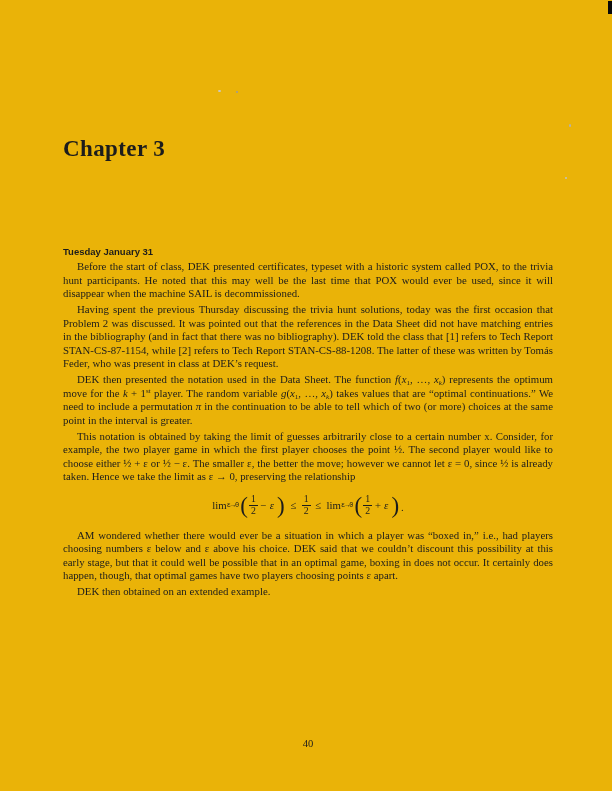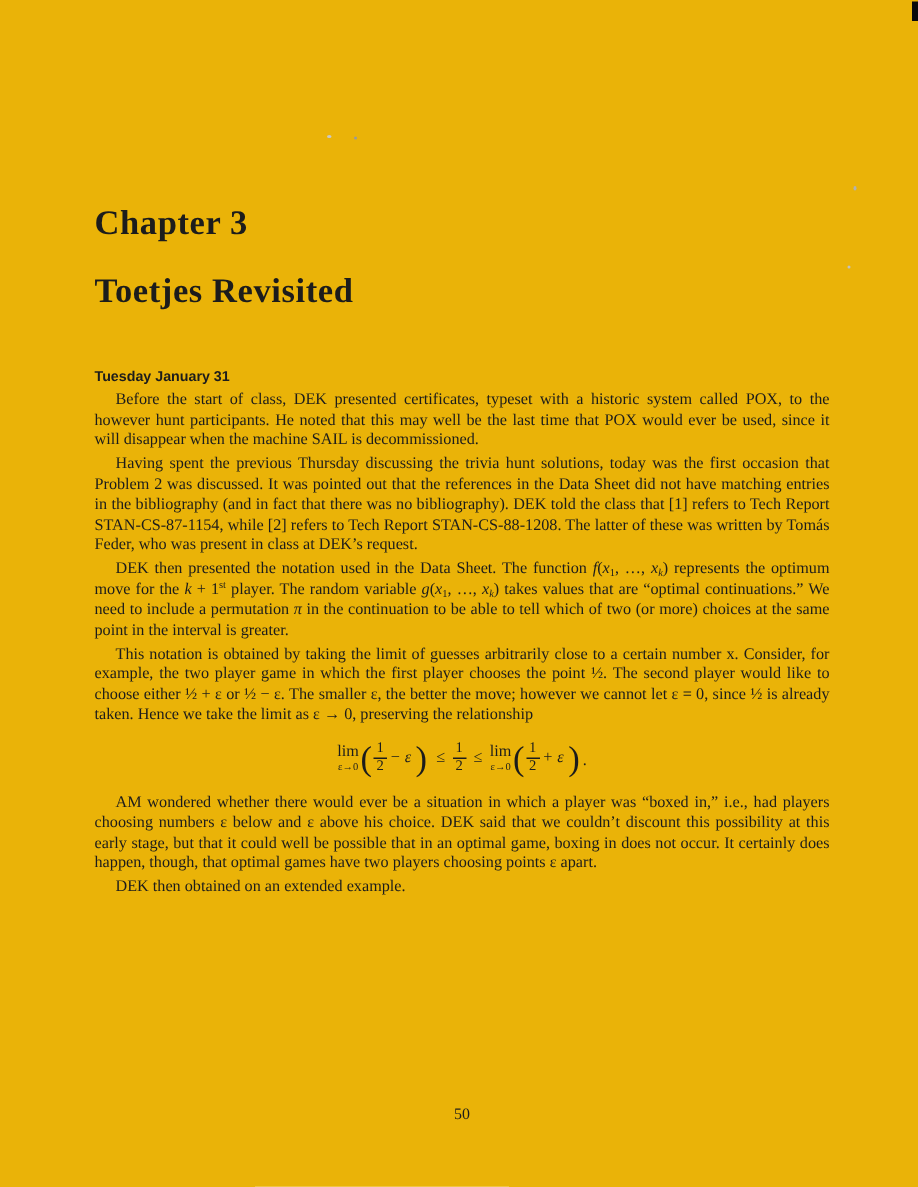--- a/index.html
+++ b/index.html
@@ -44,23 +44,23 @@
   sub { font-size:7px; line-height:0; vertical-align:-2px; }
   sup { font-size:7px; line-height:0; vertical-align:4px;margin-top:24px; }
   sub.it { font-style:italic; }
 
   
   .eq {
     display:flex; justify-content:center; align-items:center;
     margin:8px 0 9px 0; text-indent:0; height:28px;
     font-size:10.8px;
   }
-  .lim { display:inline-flex; flex-direction:column; align-items:center; line-height:1; }
+  .lim { display:inline-flex; flex-direction:row; align-items:center; line-height:1; }
   .lim-word { font-size:10.8px; }
-  .lim-sub { font-size:7px; margin-top:1px; }
+  .lim-sub { font-size:7px; margin-top:1px;font-family:Liberation Mono, monospace; }
   .frac { display:inline-flex; flex-direction:column; align-items:center; line-height:1.08; font-size:9.8px; }
   .frac .num, .frac .den { padding:0 2px; }
   .frac .den { border-top:0.9px solid #1c1c1c; }
   .bigparen { font-size:23px; line-height:26px; margin:0 1px; font-weight:400; }
   .eq .op { margin:0 2px; font-style:italic; }
   .eq .rel { margin:0 5px; font-style:normal; }
   .eq .period { align-self:flex-end; padding-bottom:5px; margin-left:1px; }
 
   .page-number {
     position:absolute; left:63px; top:738px; width:490px;
@@ -72,26 +72,25 @@
 
 <div class="page">
 
   <div class="corner-mark"></div>
   <div class="speck a"></div>
   <div class="speck b"></div>
   <div class="speck c"></div>
   <div class="speck d"></div>
 
   <h1 class="chapter-label">Chapter 3</h1>
-  <h1 class="chapter-title">Toetjes Revisited</h1>
 
   <div class="date-heading">Tuesday January 31</div>
 
   <div class="body-text">
-    <p>Before the start of class, DEK presented certificates, typeset with a historic system called POX, to the however hunt participants. He noted that this may well be the last time that POX would ever be used, since it will disappear when the machine SAIL is decommissioned.</p>
+    <p>Before the start of class, DEK presented certificates, typeset with a historic system called POX, to the trivia hunt participants. He noted that this may well be the last time that POX would ever be used, since it will disappear when the machine SAIL is decommissioned.</p>
     <p>Having spent the previous Thursday discussing the trivia hunt solutions, today was the first occasion that Problem 2 was discussed. It was pointed out that the references in the Data Sheet did not have matching entries in the bibliography (and in fact that there was no bibliography). DEK told the class that [1] refers to Tech Report STAN-CS-87-1154, while [2] refers to Tech Report STAN-CS-88-1208. The latter of these was written by Tomás Feder, who was present in class at DEK’s request.</p>
 
     <p><span>DEK then presented the notation used in the Data Sheet. The function </span><i>f</i><span>(</span><i>x</i><sub>1</sub><span>, …, </span><i>x</i><sub class="it">k</sub><span>) represents the optimum move for the </span><i>k</i><span> + 1</span><sup>st</sup><span> player. The random variable </span><i>g</i><span>(</span><i>x</i><sub>1</sub><span>, …, </span><i>x</i><sub class="it">k</sub><span>) takes values that are “optimal continuations.” We need to include a permutation </span><i>π</i><span> in the continuation to be able to tell which of two (or more) choices at the same point in the interval is greater.</span></p>
 
     <p>This notation is obtained by taking the limit of guesses arbitrarily close to a certain number x. Consider, for example, the two player game in which the first player chooses the point ½. The second player would like to choose either ½ + ε or ½ − ε. The smaller ε, the better the move; however we cannot let ε = 0, since ½ is already taken. Hence we take the limit as ε → 0, preserving the relationship</p>
 
     <div class="eq">
       <span class="lim">
         <span class="lim-word">lim</span>
         <span class="lim-sub">ε→0</span>
@@ -120,15 +119,15 @@
       </span>
       <span class="op">+ ε</span>
       <span class="bigparen">)</span>
       <span class="period">.</span>
     </div>
 
     <p>AM wondered whether there would ever be a situation in which a player was “boxed in,” i.e., had players choosing numbers ε below and ε above his choice. DEK said that we couldn’t discount this possibility at this early stage, but that it could well be possible that in an optimal game, boxing in does not occur. It certainly does happen, though, that optimal games have two players choosing points ε apart.</p>
     <p>DEK then obtained on an extended example.</p>
   </div>
 
-  <div class="page-number">50</div>
+  <div class="page-number">40</div>
 
 </div>
 
 </body></html>

